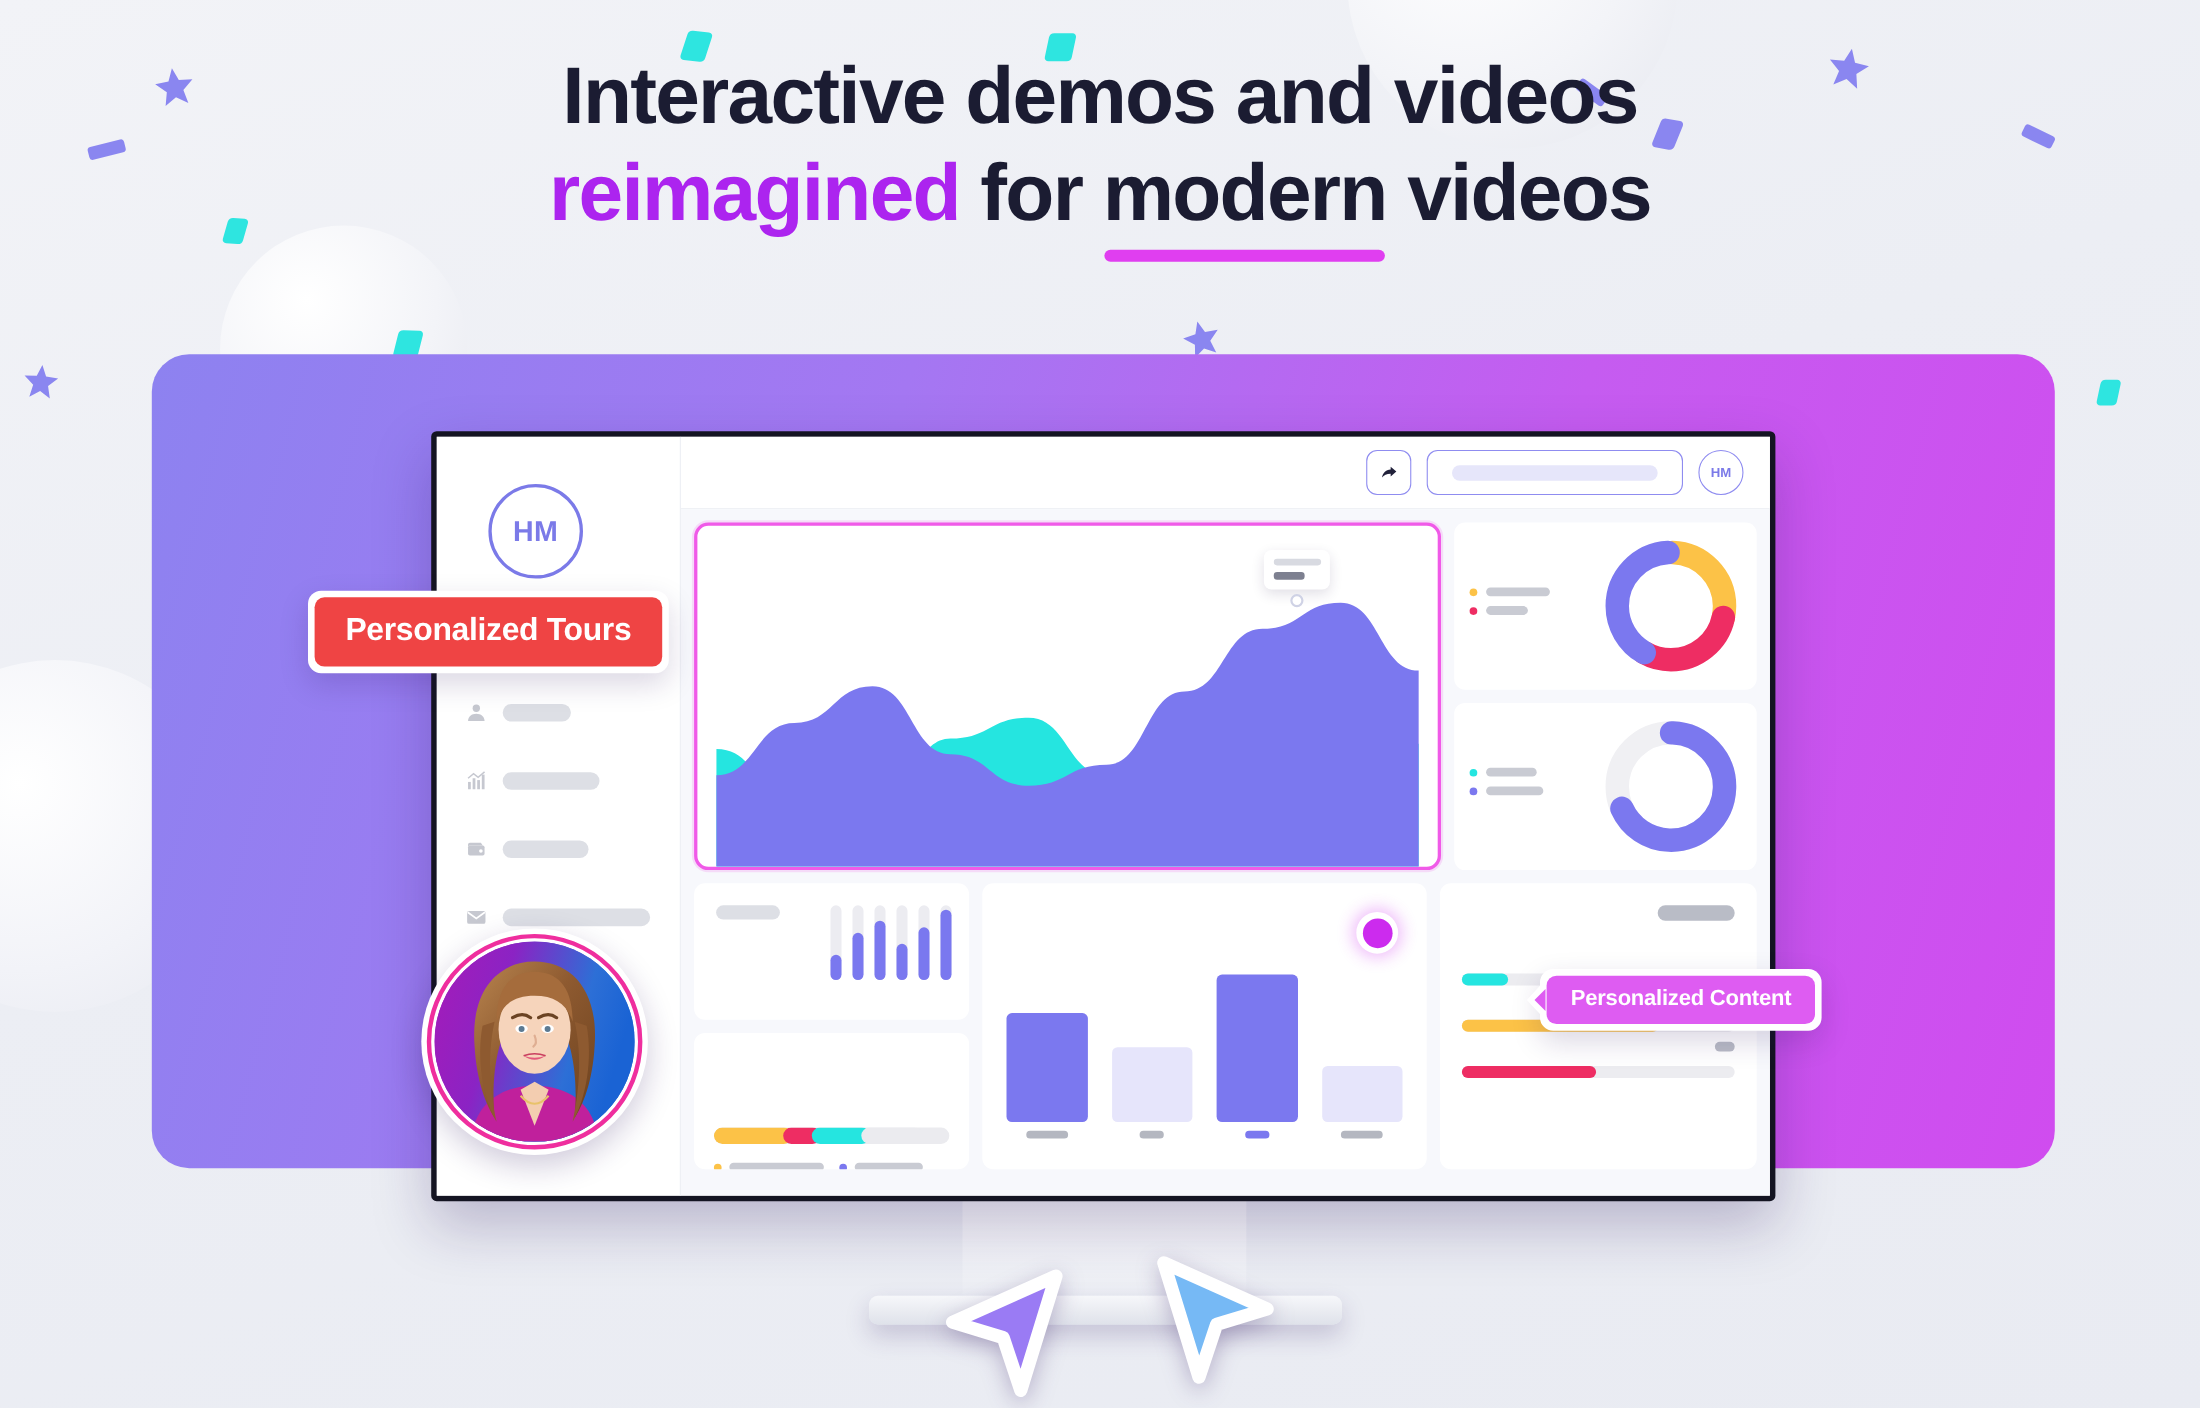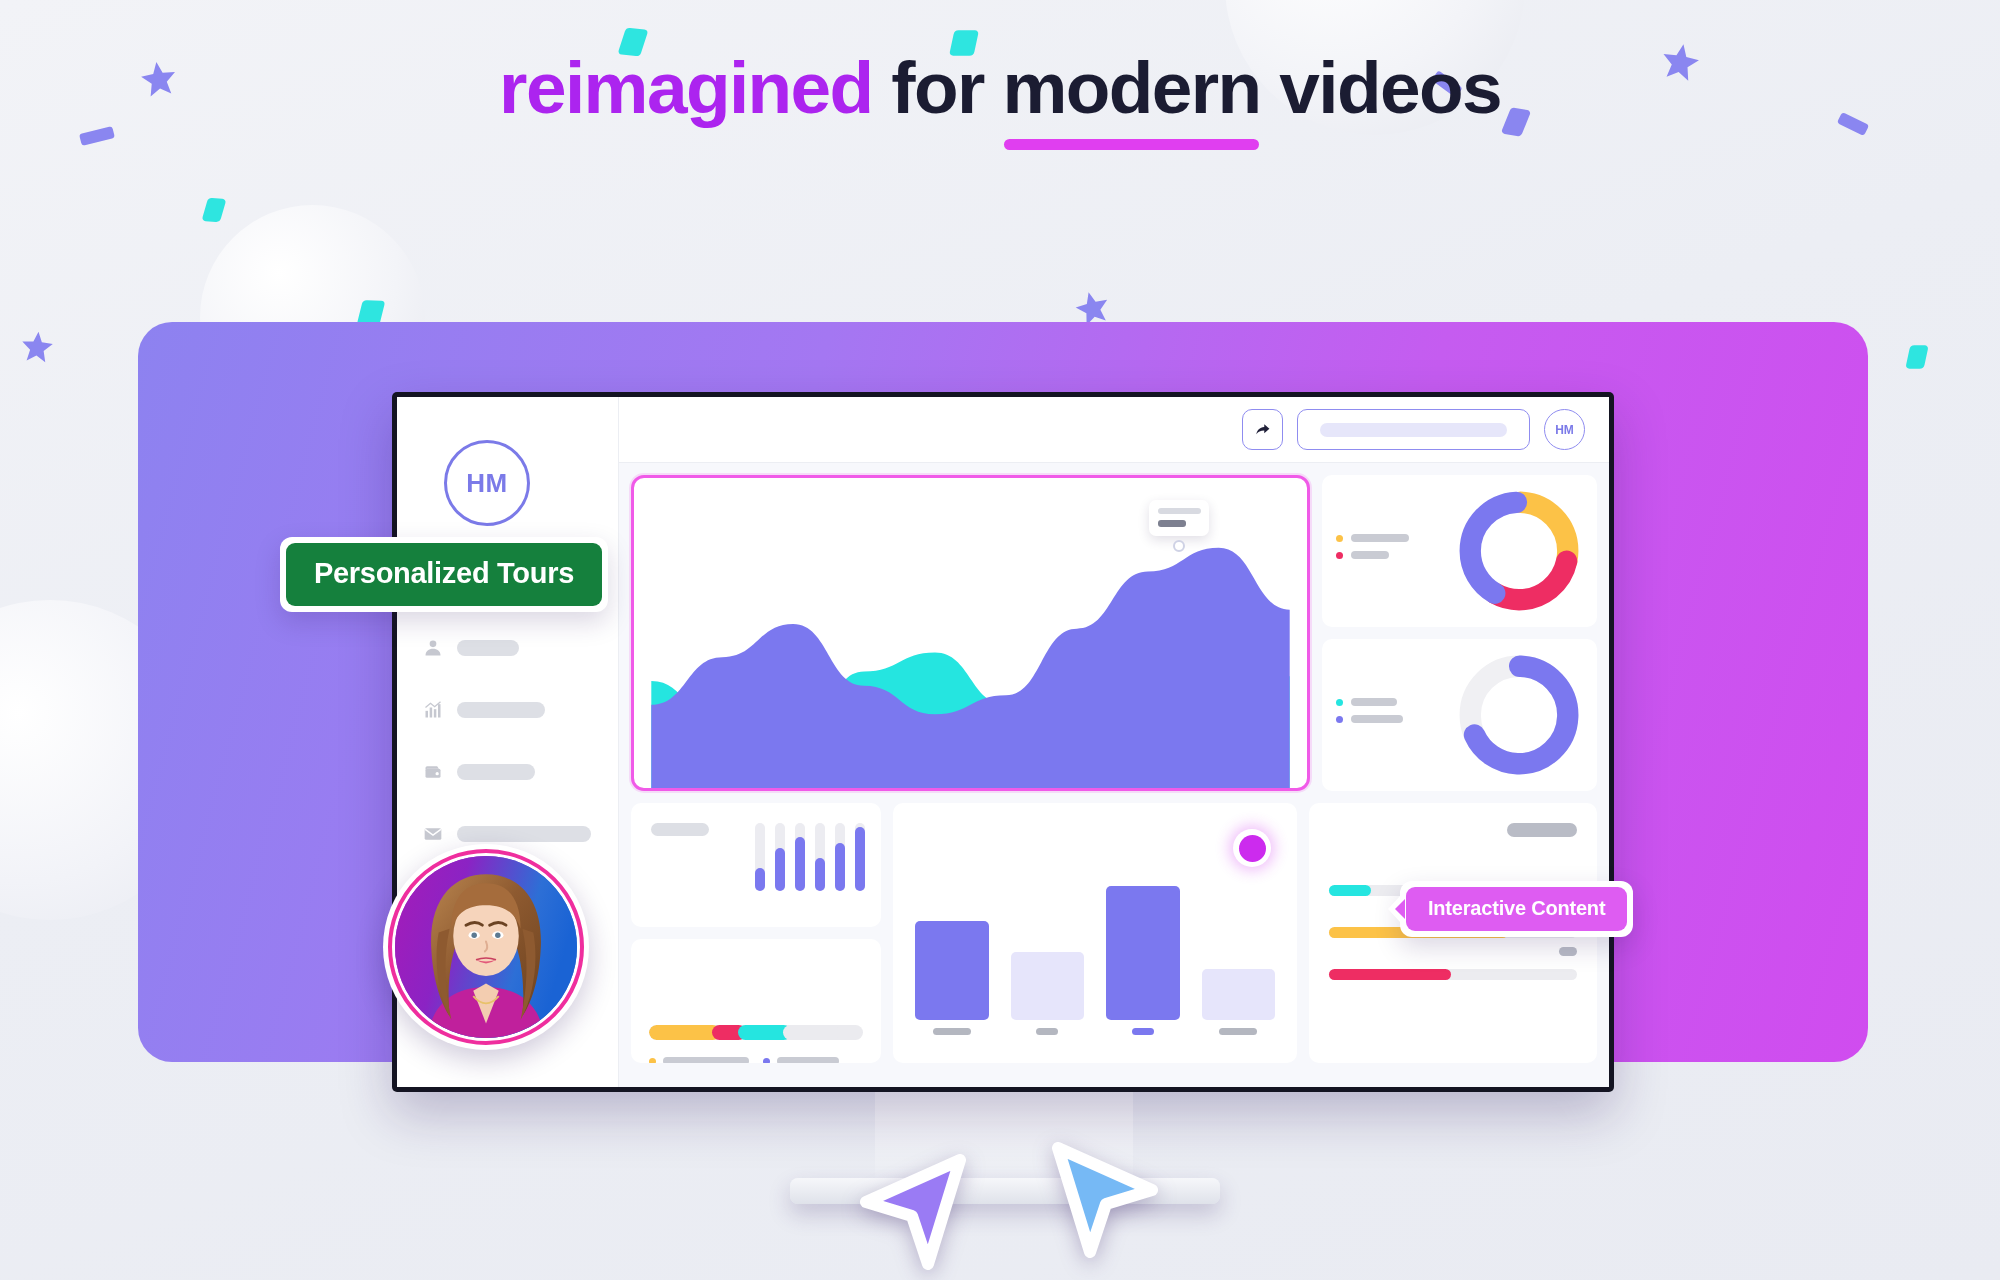--- a/index.html
+++ b/index.html
@@ -271,21 +271,21 @@
   }
   .callout .inner {
     border-radius: 9px;
     color: #fff;
     font-weight: 700;
     display: flex; align-items: center;
     white-space: nowrap;
   }
   .callout-tours { left: 280px; top: 537px; }
   .callout-tours .inner {
-    background: #15803d;
+    background: #ef4444;
     font-size: 29px;
     letter-spacing: -.3px;
     padding: 14px 28px 16px 28px;
   }
   .callout-content { left: 1400px; top: 881px; }
   .callout-content .inner {
     background: #de5cf2;
     font-size: 20px;
     letter-spacing: -.2px;
     padding: 10px 22px 11px 22px;
@@ -389,20 +389,21 @@
       <div class="confetti cf-dia" style="left: 1506px; top: 108px; transform: rotate(22deg) skewY(-12deg); width: 20px; height: 28px; background: rgb(138, 134, 240);"></div>
       <div class="confetti cf-dia" style="left: 1835px; top: 470px; transform: rotate(16deg) skewY(-12deg); width: 20px; height: 26px; background: rgb(46, 229, 224);"></div>
       <div class="confetti cf-dia" style="left: 1908px; top: 345px; transform: rotate(12deg) skewY(-12deg); width: 18px; height: 24px; background: rgb(46, 229, 224);"></div>
       <div class="confetti cf-bar" style="left: 1432px; top: 78px; transform: rotate(36deg); width: 30px; height: 12px; background: rgb(138, 134, 240);"></div>
       <div class="confetti" style="left: 1104px; top: 322px; transform: rotate(0deg);"><svg width="30" height="30" viewBox="0 0 40 40">
           <path d="M20 2 L25 14 L38 15 L28 24 L31 37 L20 30 L9 37 L12 24 L2 15 L15 14 Z" fill="#8a86f0"></path>
         </svg></div>
     </div>
 
   <div class="headline">
+    <div class="ln">Interactive demos and videos</div>
     <div class="ln"><span class="hl-accent">reimagined</span><span> for </span><span class="hl-underline"><span>modern</span><span class="ul-bar"></span></span><span> videos</span></div>
   </div>
 
   <div class="monitor-neck"></div>
   <div class="monitor-base"></div>
   <div class="monitor-frame"></div>
 
   <div class="screen-outer">
     <div class="screen">
 
@@ -633,21 +634,21 @@
       </div>
     </div>
   </div>
 
   <div class="callout callout-tours">
     <div class="inner">Personalized Tours</div>
   </div>
 
   <div class="callout callout-content">
     <span class="notch"></span>
-    <div class="inner">Interactive Content</div>
+    <div class="inner">Personalized Content</div>
   </div>
 
   <div class="presenter">
     <div class="ring">
       <div class="photo">
         <svg viewBox="0 0 100 100" preserveAspectRatio="xMidYMid slice">
           <defs>
             <linearGradient id="hairg" x1="0" y1="0" x2="1" y2="1">
               <stop offset="0%" stop-color="#b9854f"></stop>
               <stop offset="45%" stop-color="#8e5a30"></stop>

